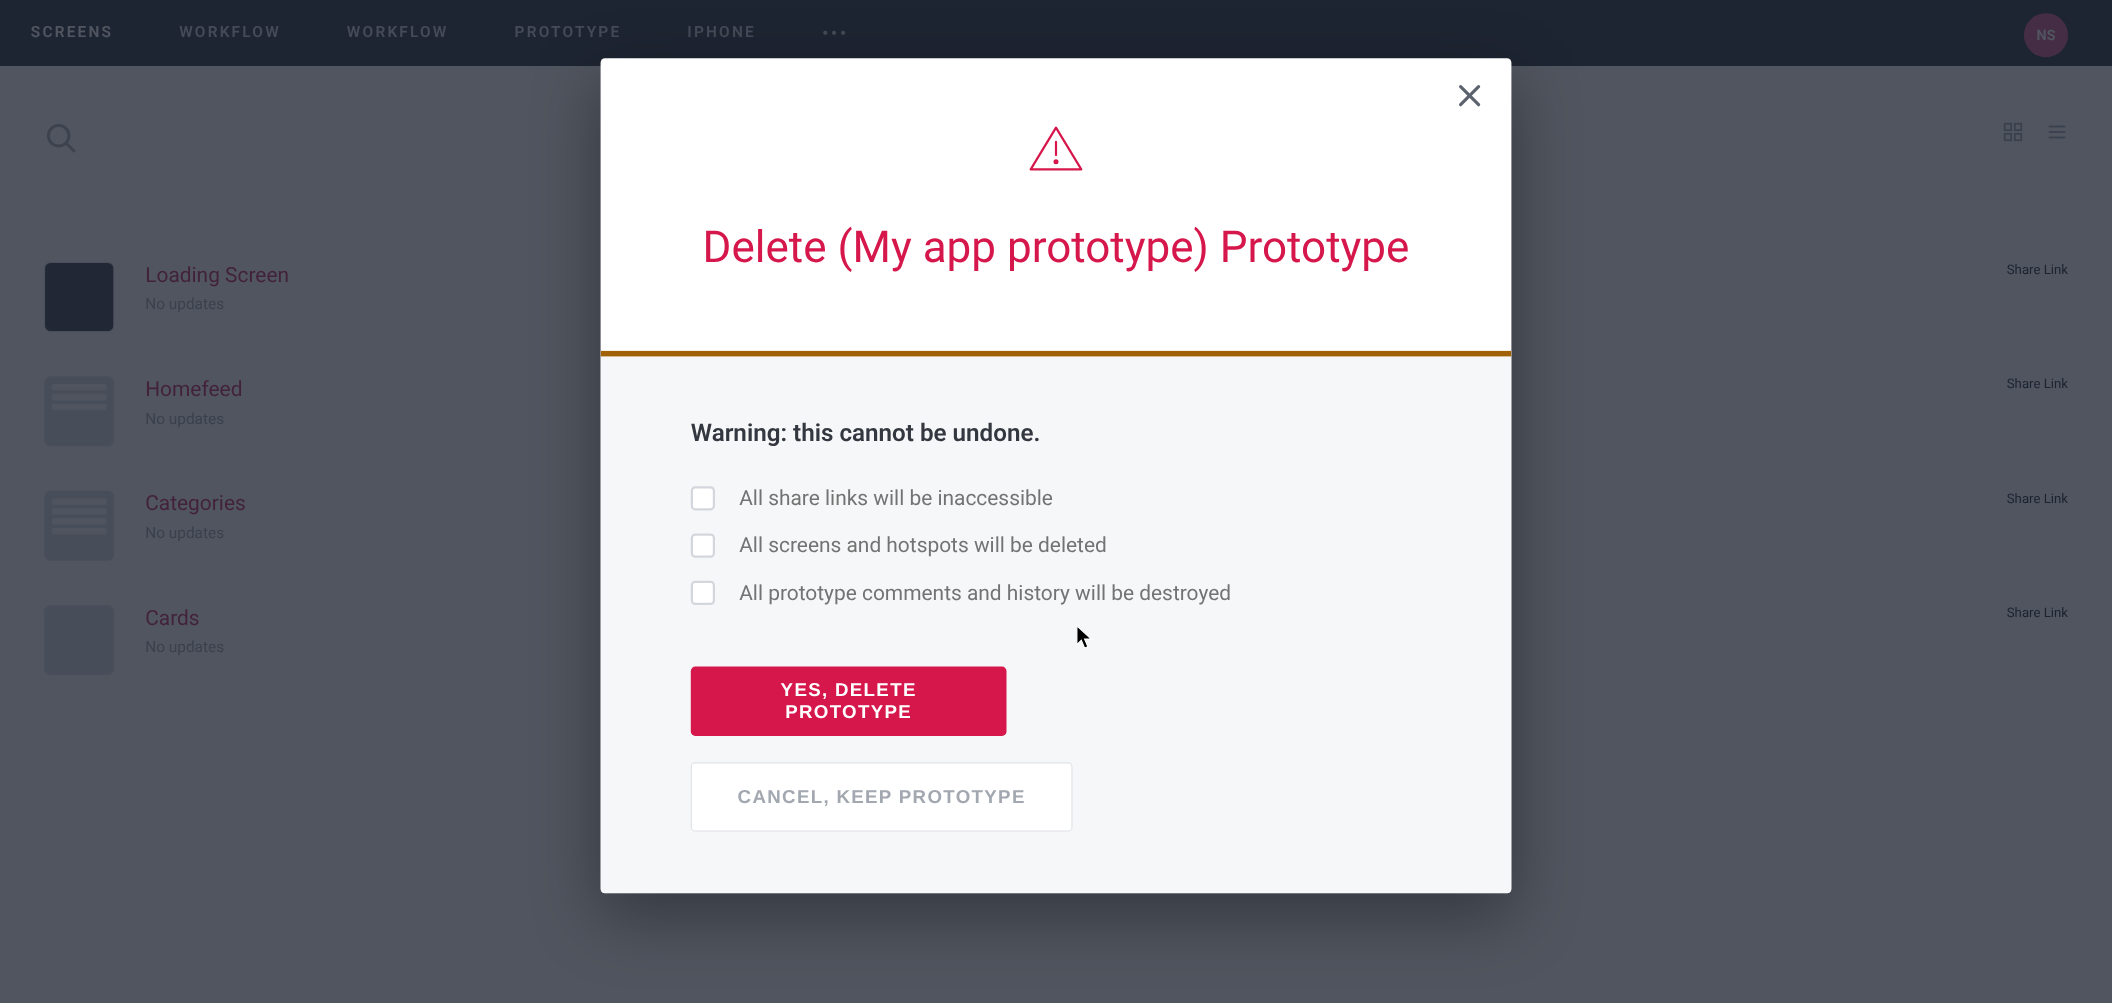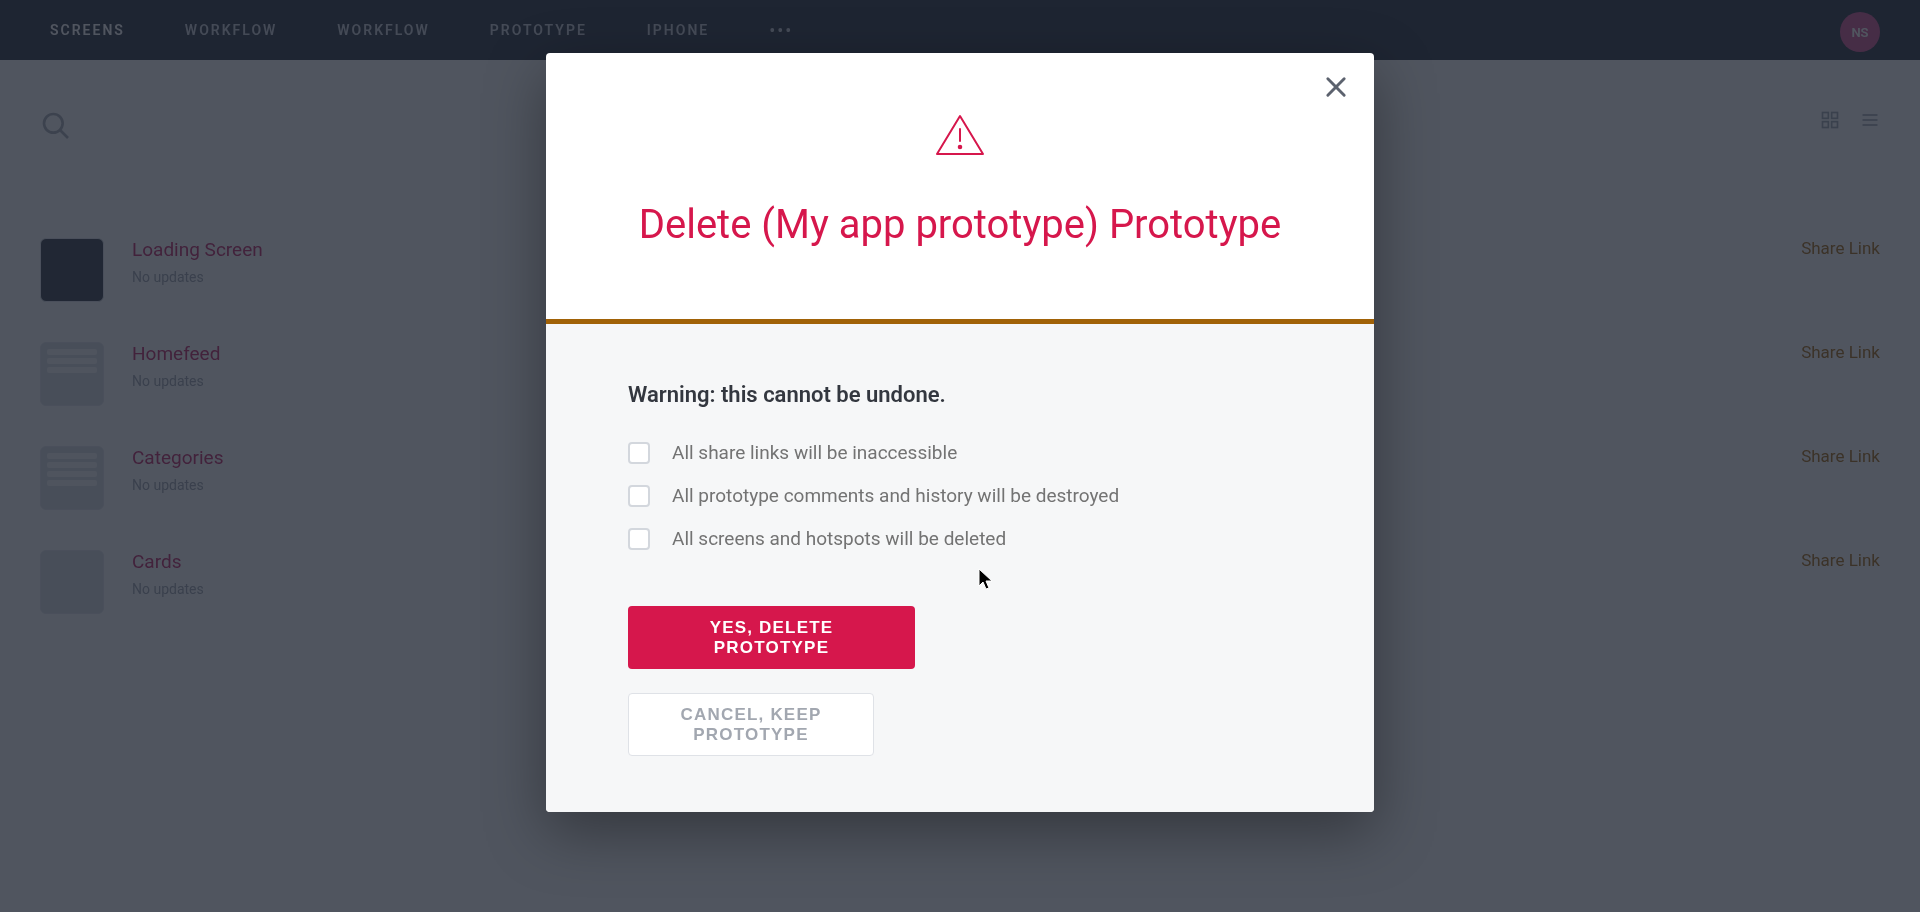--- a/index.html
+++ b/index.html
@@ -9,21 +9,21 @@
       width: 1920px;
       height: 912px;
       overflow: hidden;
       position: relative;
     }
     .topnav {
       background: #1f2532;
       height: 60px;
       display: flex;
       align-items: center;
-      padding: 0 50px;
+      padding: 0 28px;
       gap: 60px;
       position: relative;
     }
     .topnav-item {
       color: #c8cdd6;
       font-size: 14px;
       letter-spacing: 2px;
       font-weight: 600;
       cursor: pointer;
     }
@@ -110,21 +110,21 @@
       gap: 3px;
       padding: 6px;
     }
     .thumb-dark {
       background: #2a2f3b;
     }
     .thumb-line { height: 6px; background: #fff; border-radius: 2px; opacity: 0.8; }
     .screen-meta { display: flex; flex-direction: column; gap: 8px; }
     .screen-name { font-size: 19px; font-weight: 400; color: #be185d; }
     .screen-sub { font-size: 14px; color: #9aa0ab; }
-    .screen-right { margin-left: auto; font-size: 17px; color: #a16207; }
+    .screen-right { margin-left: auto; font-size: 12px; color: #0f172a; }
 
     
     .overlay {
       position: absolute;
       inset: 0;
       background: rgba(31, 37, 50, 0.78);
     }
     .modal {
       position: absolute;
       left: 50%;
@@ -213,21 +213,21 @@
     }
     .btn-danger {
       background: #d6174c;
       color: #ffffff;
       width: 287px;
     }
     .btn-secondary {
       background: #ffffff;
       color: #a2a7b0;
       border: 1px solid #dfe2e7;
-      width: 246px;
+      width: 347px;
     }
     .cursor {
       position: absolute;
       width: 16px;
       height: 22px;
       pointer-events: none;
     }
   </style>
 </head>
 <body>
@@ -334,25 +334,25 @@
   </div>
   <div class="modal-body">
     <div class="warn-heading">Warning: this cannot be undone.</div>
 
     <div class="check-row">
       <div class="checkbox"></div>
       <span class="check-label">All share links will be inaccessible</span>
     </div>
     <div class="check-row">
       <div class="checkbox"></div>
-      <span class="check-label">All prototype comments and history will be destroyed</span>
+      <span class="check-label">All screens and hotspots will be deleted</span>
     </div>
     <div class="check-row">
       <div class="checkbox"></div>
-      <span class="check-label">All screens and hotspots will be deleted</span>
+      <span class="check-label">All prototype comments and history will be destroyed</span>
     </div>
 
     <div class="modal-actions">
       <button class="btn btn-danger">YES, DELETE PROTOTYPE</button>
       <button class="btn btn-secondary">CANCEL, KEEP PROTOTYPE</button>
     </div>
   </div>
 </div>
 
 <div class="cursor" style="left:978px; top:568px;">

